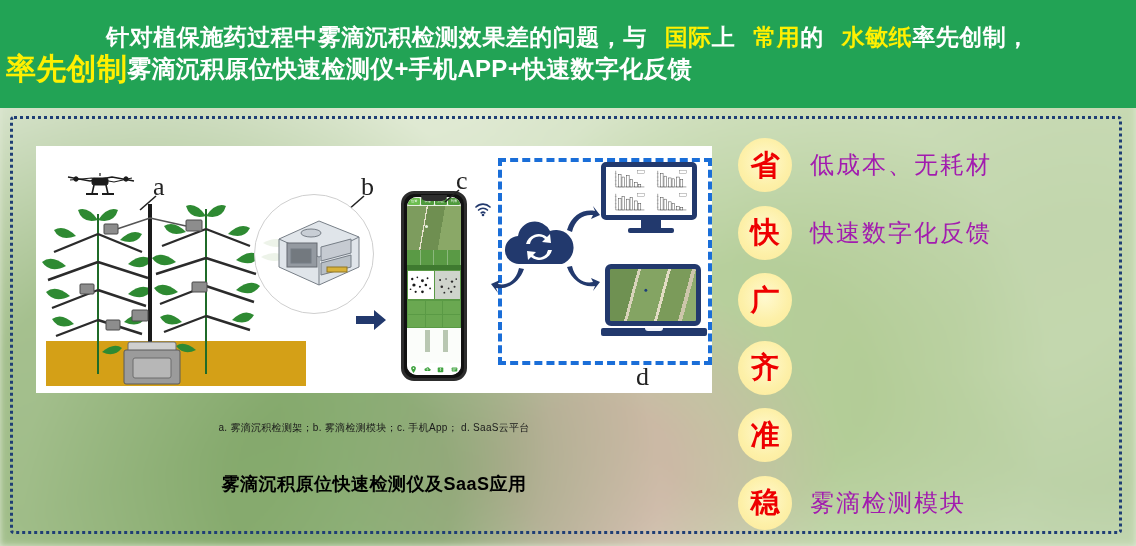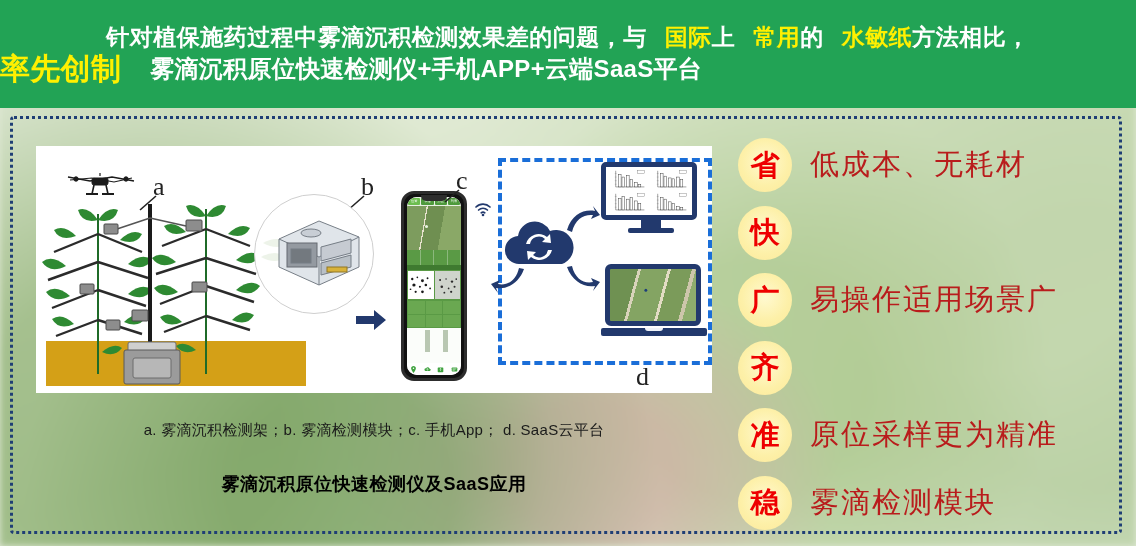--- a/index.html
+++ b/index.html
@@ -32,21 +32,21 @@
     overflow:hidden;
   }
   .banner-line1{
     text-align:center;color:#ffffff;font-weight:bold;
     font-size:23px;line-height:30px;letter-spacing:.5px;
     padding:0 8px;white-space:nowrap;
   }
   .banner-line2{
     color:#ffffff;font-weight:bold;
     font-size:24px;line-height:34px;letter-spacing:.3px;
-    white-space:nowrap;display:flex;align-items:center;gap:29px;
+    padding-left:6px;white-space:nowrap;display:flex;align-items:center;
   }
   .hl{color:#fff000;margin-left:18px;}
   .hl-big{color:#fff000;font-size:30px;font-weight:bold;}
 
   
   .frame{
     position:absolute;left:10px;top:116px;width:1112px;height:418px;
     border:3px dotted #1f3e75;border-radius:4px;
     box-sizing:border-box;
   }
@@ -152,60 +152,60 @@
     width:96px;height:62px;border:5px solid #22396d;border-radius:6px;
     box-sizing:border-box;overflow:hidden;margin-left:4px;
     background:linear-gradient(105deg,#6f9152 0 28%,#d9d3bb 28% 31%,#84a463 31% 58%,#e3dcc4 58% 61%,#7b9b5a 61% 82%,#cdc6ab 82% 86%,#8ead6d 86% 100%);
   }
   .lap-base{width:106px;height:8px;background:#22396d;border-radius:2px;margin-top:2px;position:relative;}
   .lap-base::after{content:"";position:absolute;left:50%;top:0;transform:translateX(-50%);width:18px;height:3px;background:#eef2f8;border-radius:0 0 3px 3px;}
 
   
   .cap1{
     position:absolute;left:36px;top:421px;width:676px;text-align:center;
-    font-size:15px;color:#1a1a1a;letter-spacing:.3px;
+    font-size:10px;color:#1a1a1a;letter-spacing:.3px;
   }
   .cap2{
     position:absolute;left:36px;top:472px;width:676px;text-align:center;
     font-size:18px;font-weight:bold;color:#000;letter-spacing:.5px;
   }
 
   
   .features{
     position:absolute;left:738px;top:136px;width:362px;height:396px;
     display:flex;flex-direction:column;justify-content:space-between;
   }
   .feat{display:flex;align-items:center;gap:18px;height:58px;}
   .badge{
     width:54px;height:54px;border-radius:50%;flex:0 0 54px;
     background:radial-gradient(circle at 50% 45%, #fff9d0 0%, #fdf0a8 58%, #fce99a 100%);
     display:flex;align-items:center;justify-content:center;
     color:#ee0000;font-size:29px;font-weight:bold;line-height:1;
     font-family:"Liberation Serif","DejaVu Serif",serif;
   }
   .feat-text{
-    font-size:29px;color:#b91c1c;letter-spacing:2px;
+    font-size:24px;color:#a21caf;letter-spacing:2px;
     font-family:"Liberation Serif","DejaVu Serif",serif;
     white-space:nowrap;
   }
 </style>
 </head>
 <body>
 
 <div id="slide">
 
   <div class="bg-photo"></div>
 
   <div class="banner">
     <div class="banner-line1">
-      <span>针对植保施药过程中雾滴沉积检测效果差的问题，与</span><span class="hl">国际</span><span>上</span><span class="hl">常用</span><span>的</span><span class="hl">水敏纸</span><span>方法相比，</span>
+      <span>针对植保施药过程中雾滴沉积检测效果差的问题，与</span><span class="hl">国际</span><span>上</span><span class="hl">常用</span><span>的</span><span class="hl">水敏纸</span><span>率先创制，</span>
     </div>
     <div class="banner-line2">
       <span class="hl-big">率先创制</span>
-        <span>雾滴沉积原位快速检测仪+手机APP+云端SaaS平台</span>
+        <span>雾滴沉积原位快速检测仪+手机APP+快速数字化反馈</span>
     </div>
   </div>
 
   <div class="frame"></div>
 
   <div class="panel">
 
     <svg class="drone" viewBox="0 0 74 30">
       <g fill="#1b1b1b" stroke="#1b1b1b">
         <path d="M4 9 L26 13 L48 9 L70 13" stroke-width="1.6" fill="none"></path>
@@ -535,34 +535,33 @@
 
   <div class="features">
 
     <div class="feat">
       <div class="badge">省</div>
       <div class="feat-text">低成本、无耗材</div>
     </div>
 
     <div class="feat">
       <div class="badge">快</div>
+      <div class="feat-text">快速数字化反馈</div>
     </div>
 
     <div class="feat">
       <div class="badge">广</div>
-      <div class="feat-text">易操作适用场景广</div>
     </div>
 
     <div class="feat">
       <div class="badge">齐</div>
     </div>
 
     <div class="feat">
       <div class="badge">准</div>
-      <div class="feat-text">原位采样更为精准</div>
     </div>
 
     <div class="feat">
       <div class="badge">稳</div>
       <div class="feat-text">雾滴检测模块</div>
     </div>
 
   </div>
 
 </div>

